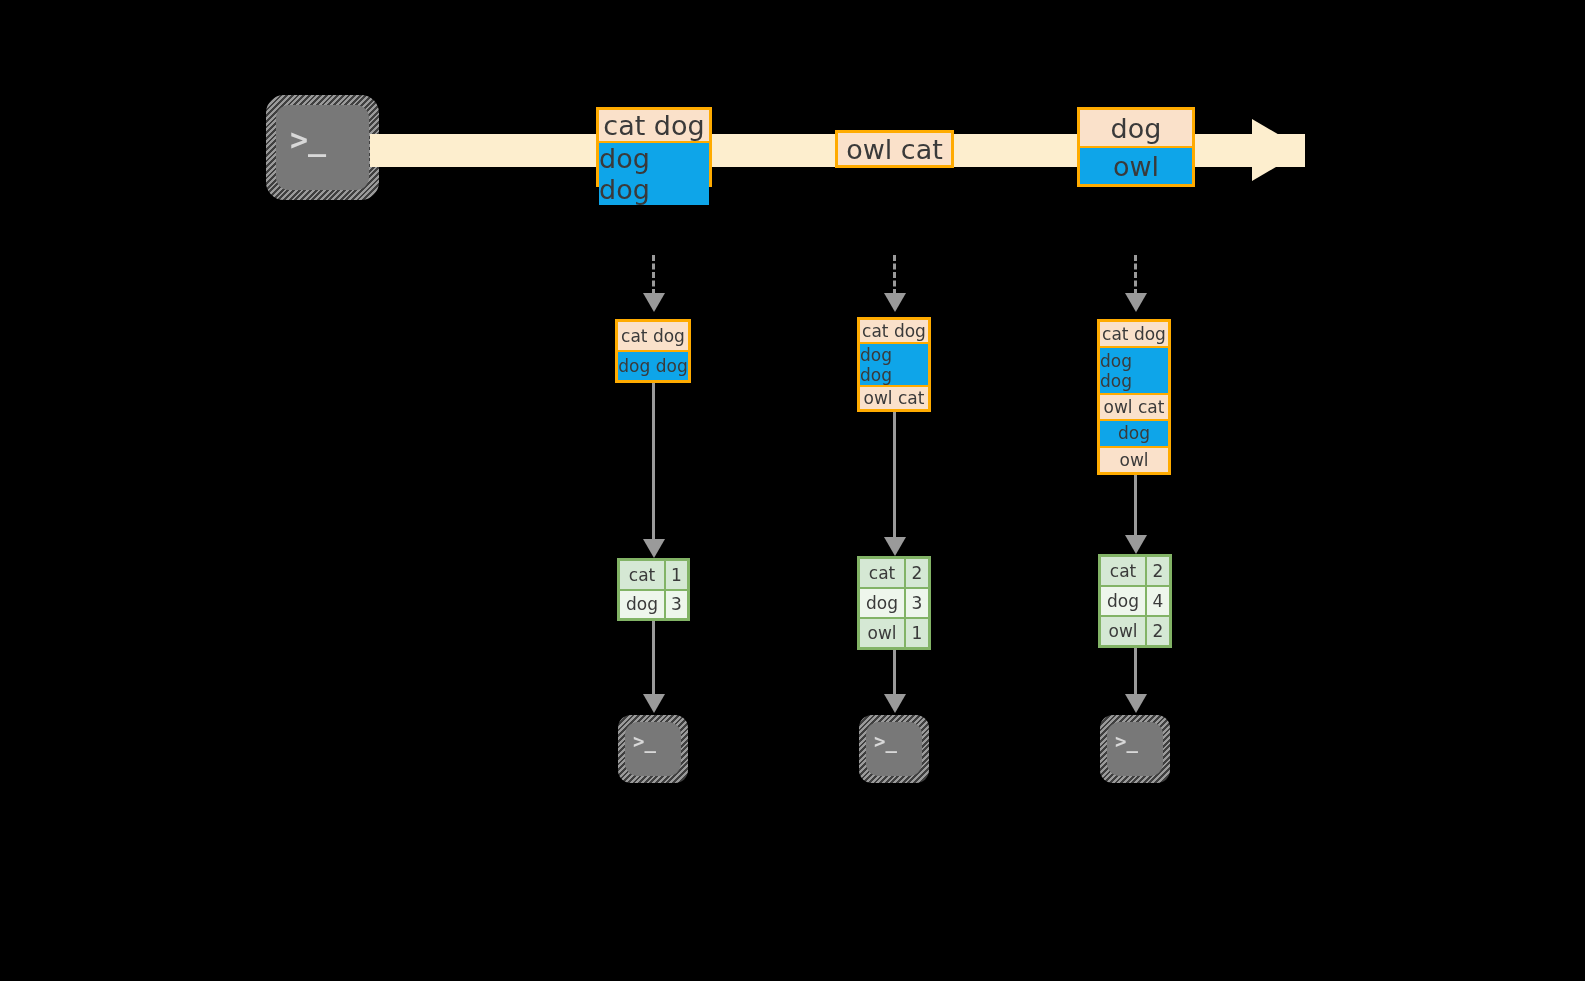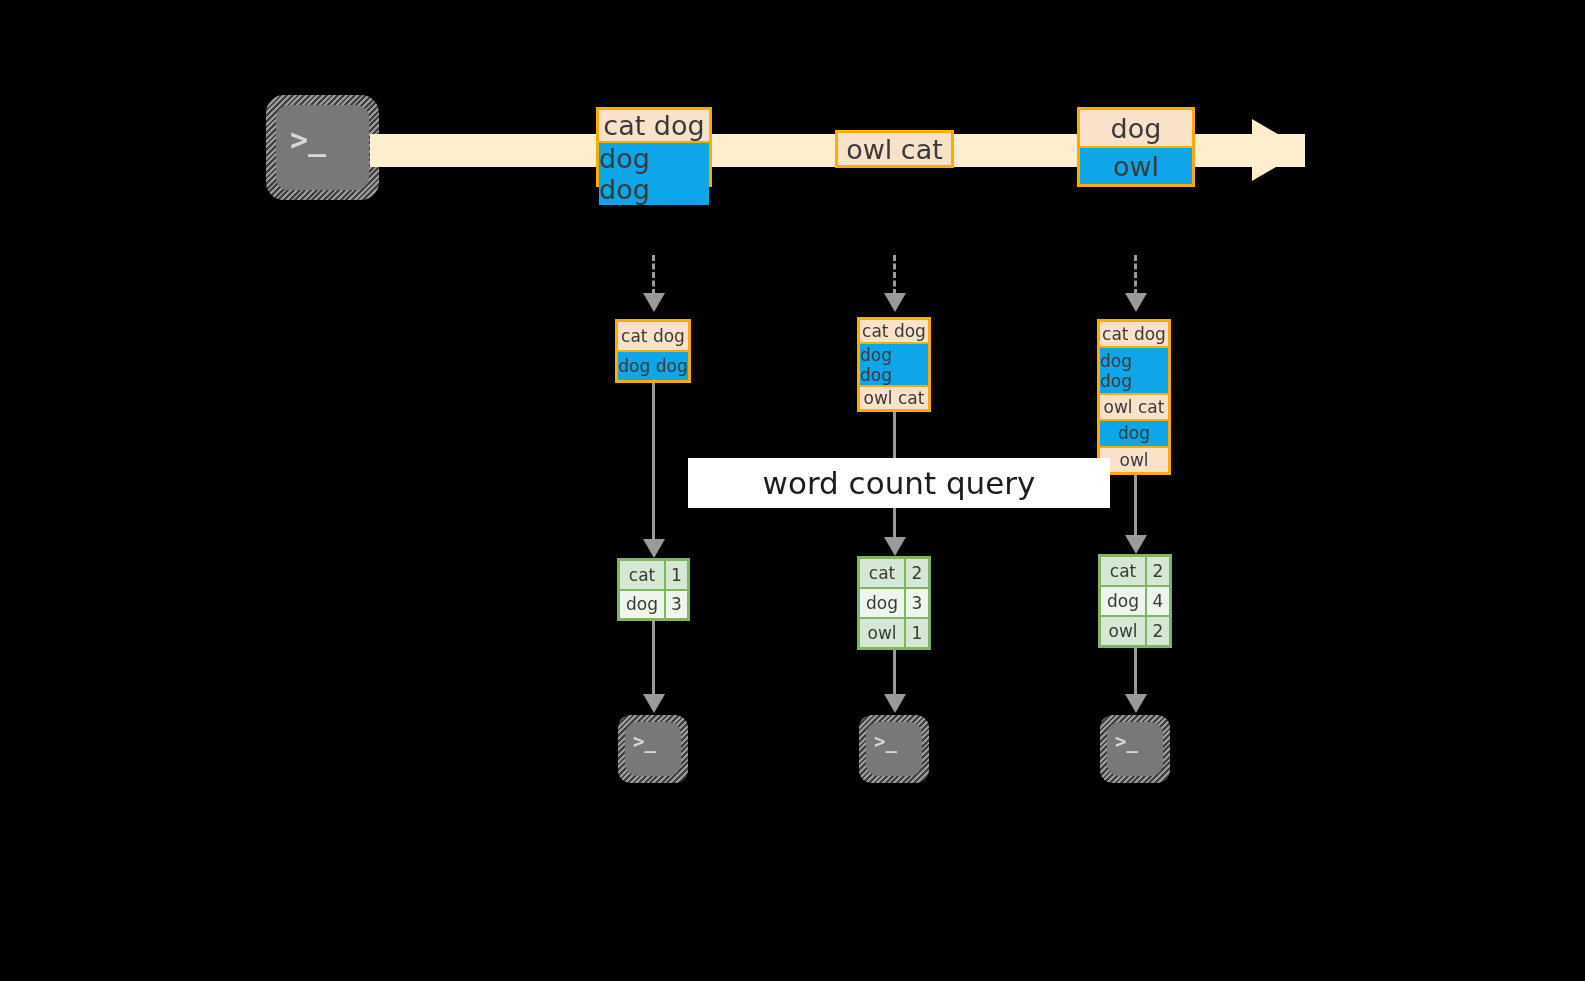--- a/index.html
+++ b/index.html
@@ -264,17 +264,14 @@
 
   <div class="vline" style="left:1134px; top:648px; height:52px;"></div>
   <div class="vhead" style="left:1125px; top:694px;"></div>
 
   <div class="terminal" style="left:1100px; top:715px; width:70px; height:68px; border-radius:13px;">
     <div class="terminal-inner" style="left:7px; top:7px; right:7px; bottom:7px;">
       <div class="terminal-glyph" style="left:8px; top:10px; font-size:19px;">&gt;_</div>
     </div>
   </div>
 
-  <div class="query-band" style="left:688px; top:458px; width:422px; height:50px;">
-    <span class="qtext">word count query</span>
-  </div>
 
 </div>
 
 </body></html>

